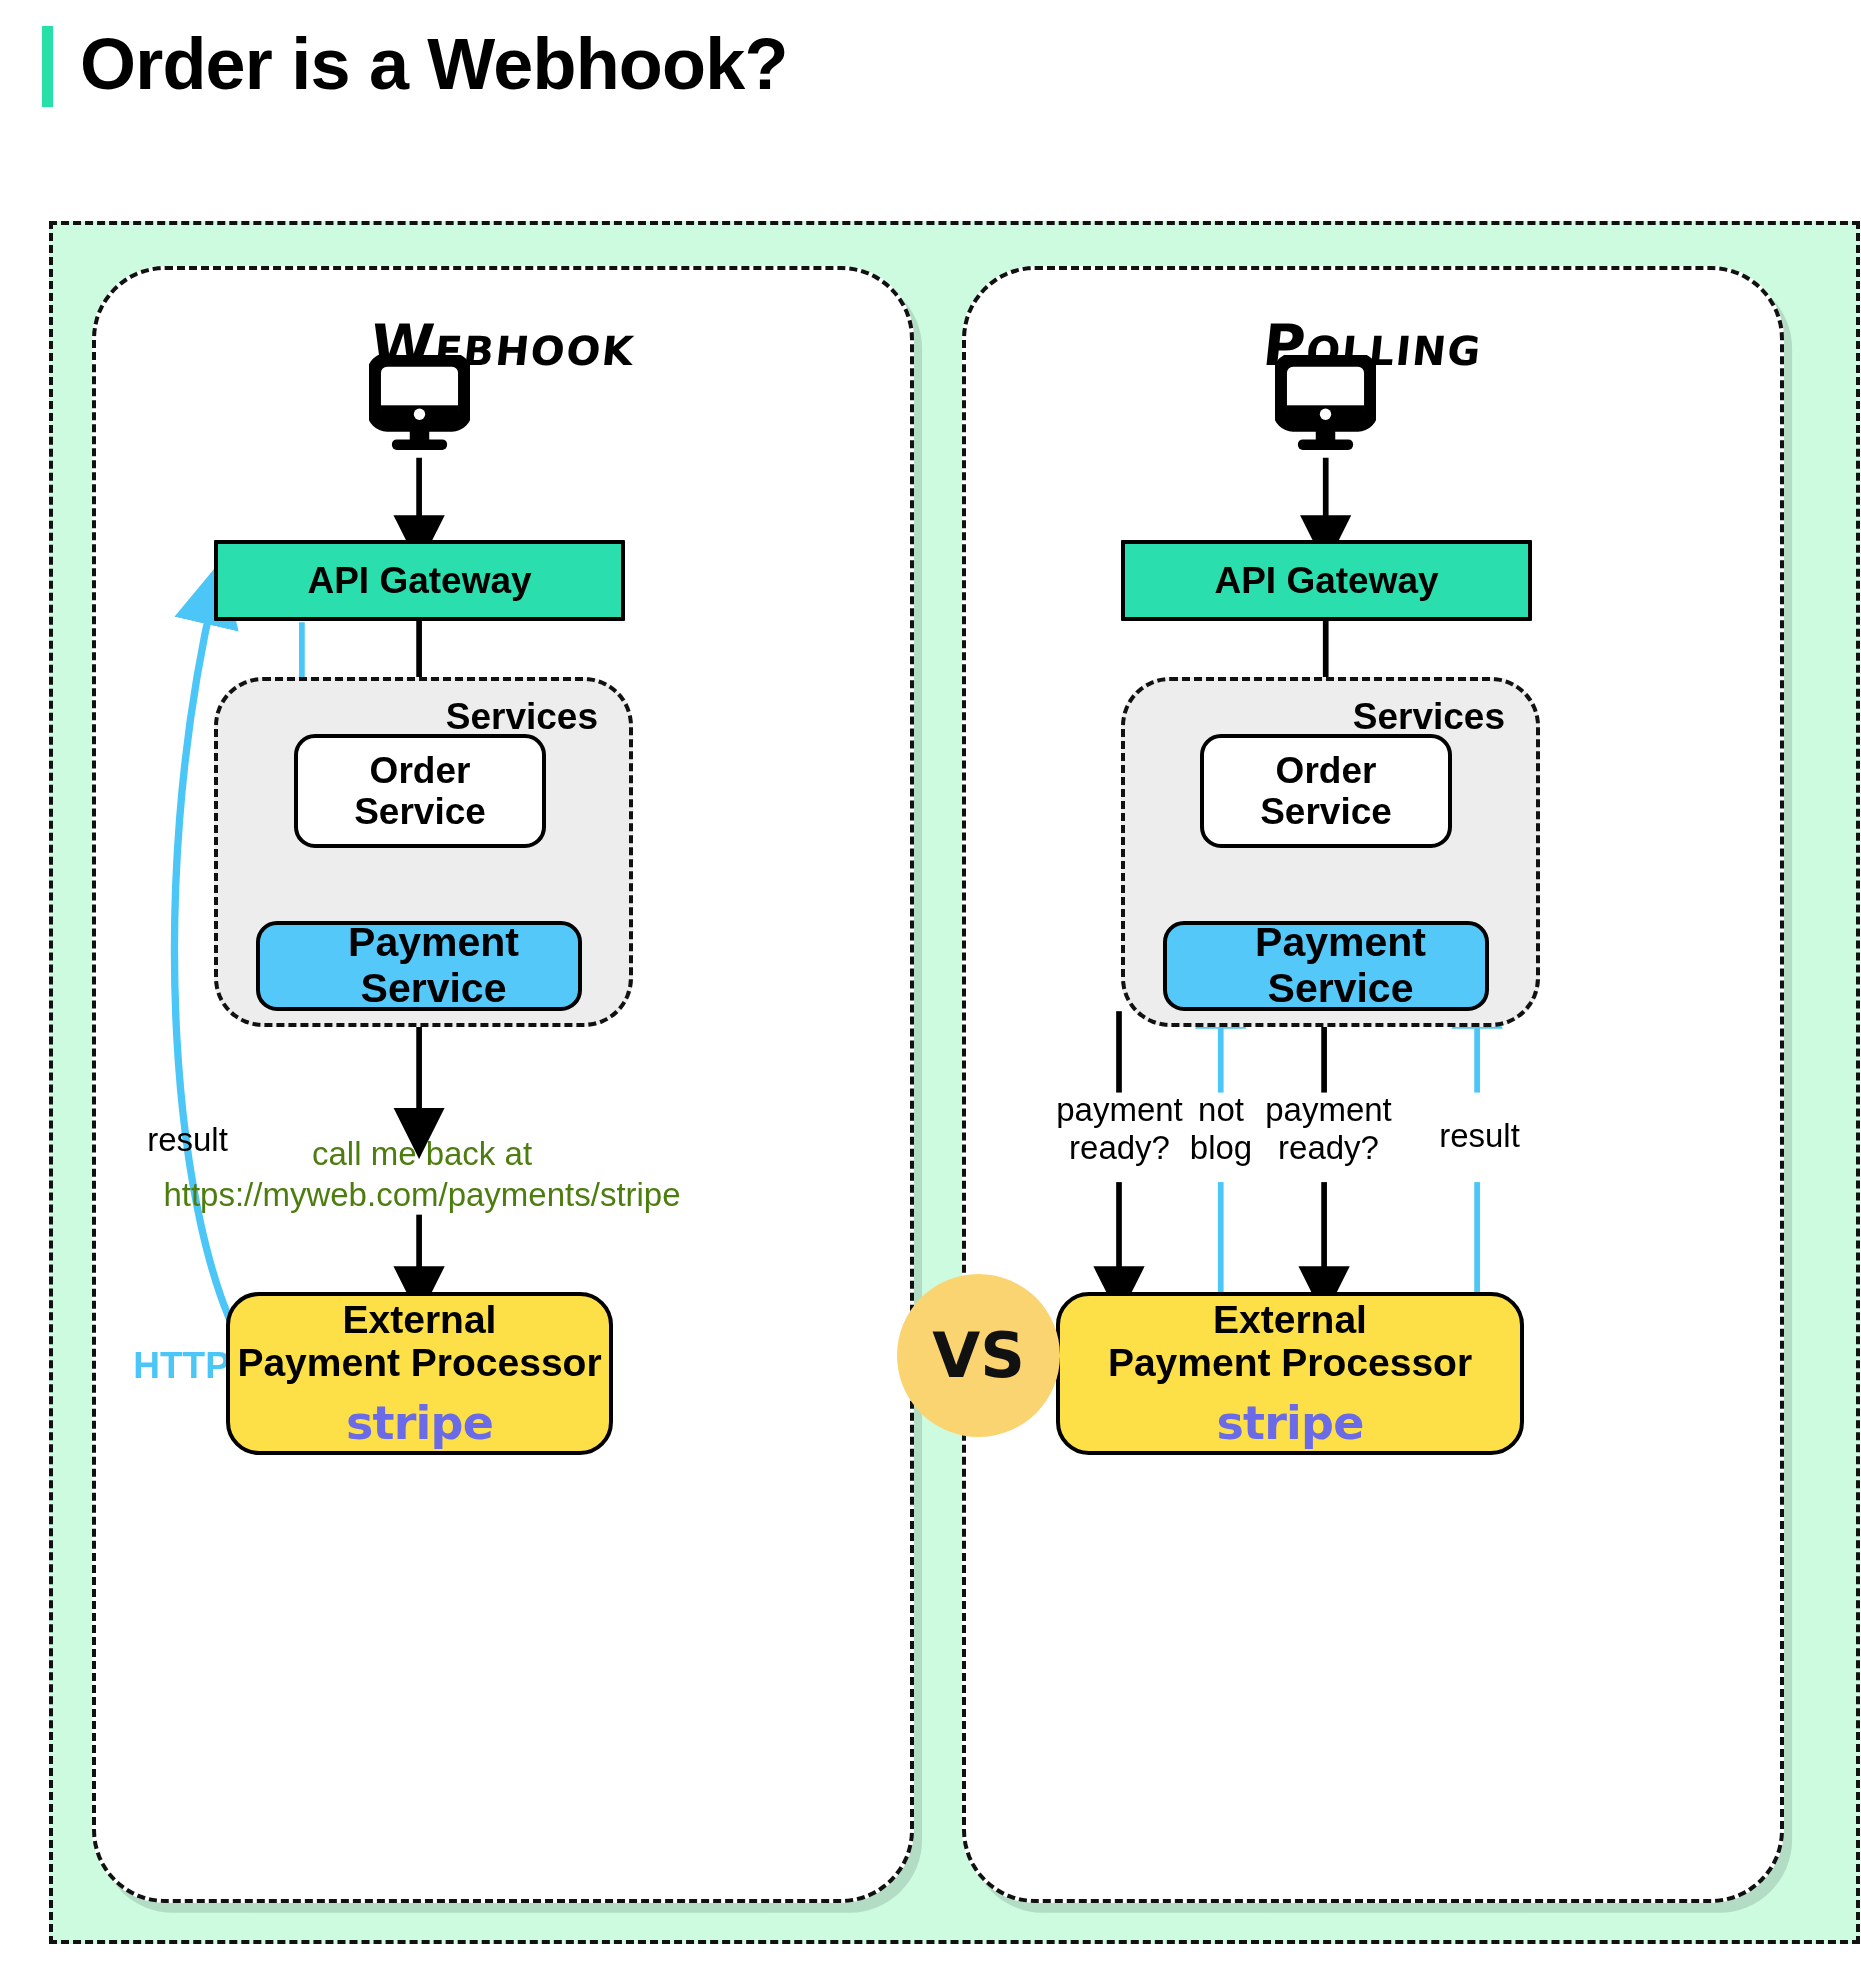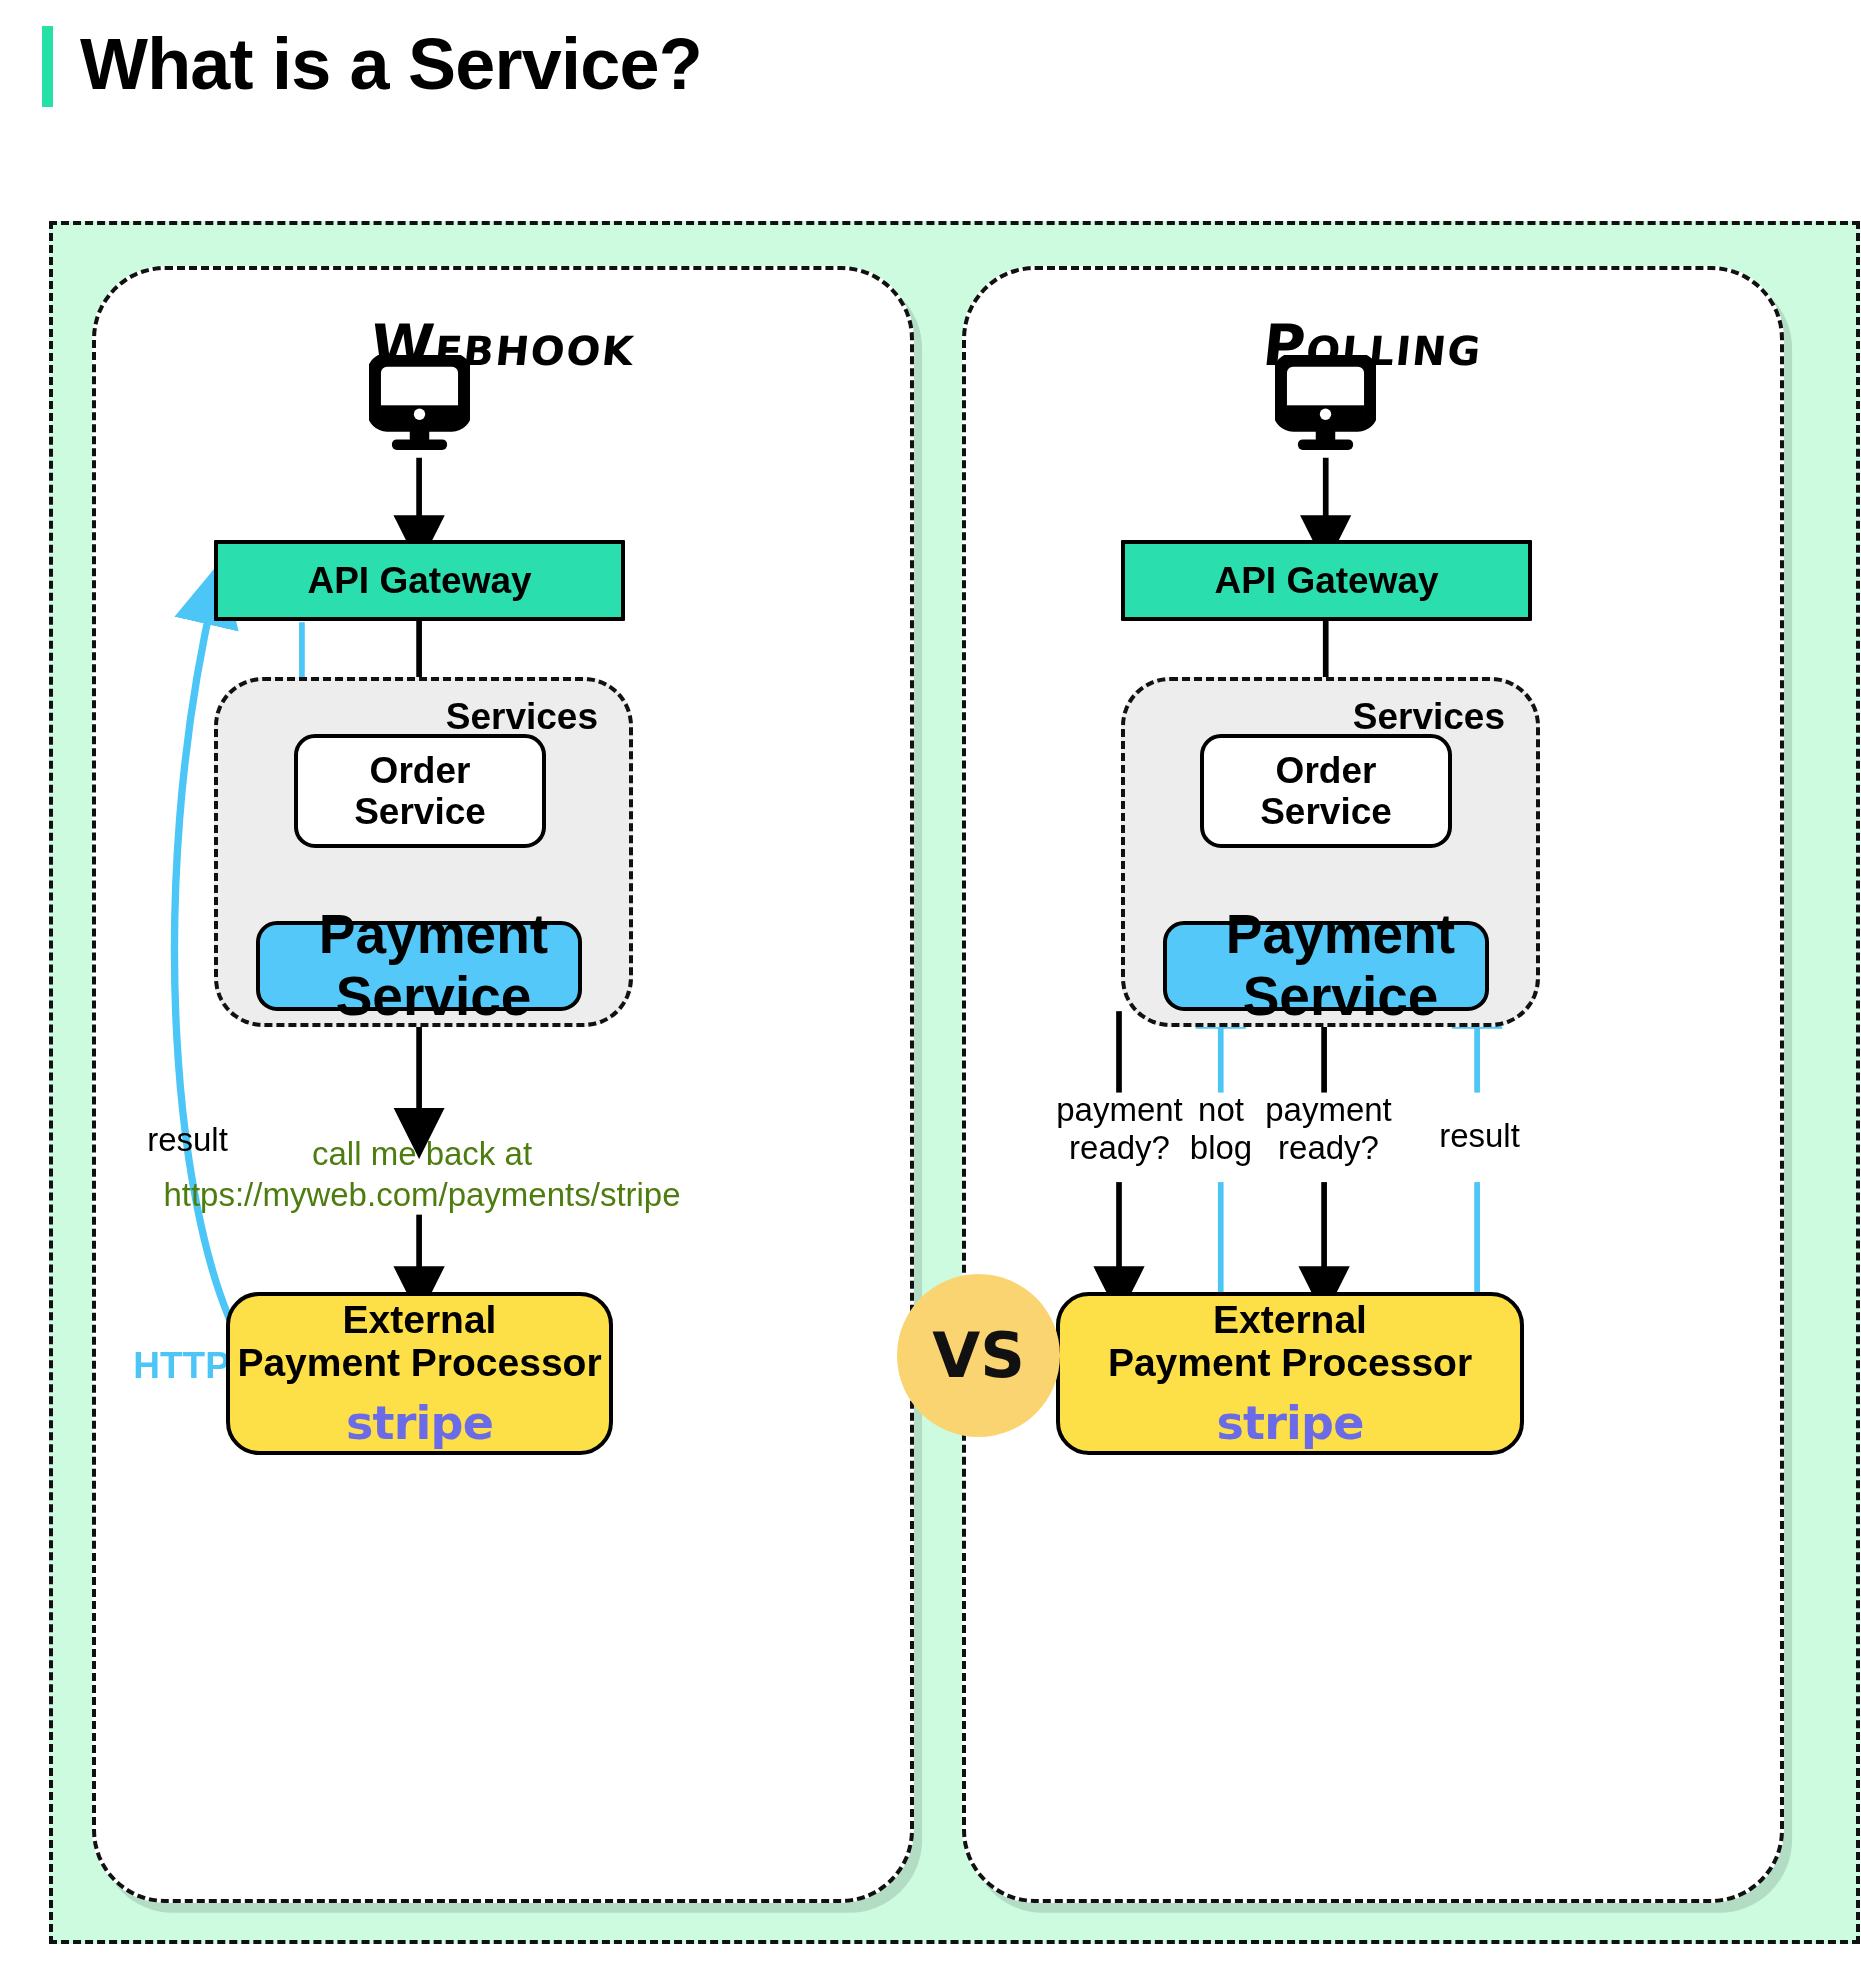--- a/index.html
+++ b/index.html
@@ -75,21 +75,21 @@
   .services-box{
     background:#EDEDED;border:4.1px dashed #111;border-radius:49px;
   }
   .services-label{
     position:absolute;right:31px;top:14.7px;font-size:37px;font-weight:bold;color:#000;
   }
   .order-svc{
     background:#fff;border:4.1px solid #000;border-radius:21px;font-size:37px;
   }
   .pay-svc{
-    background:#54C8F8;border:4.1px solid #000;border-radius:21px;font-size:55px;padding-left:29px;
+    background:#54C8F8;border:4.1px solid #000;border-radius:21px;font-size:41px;padding-left:29px;
   }
   .extproc{
     background:#fde047;border:4.1px solid #000;border-radius:33px;font-size:39px;
   }
   .stripe-logo{
     color:#6B6BE8;font-size:46px;font-weight:bold;margin-top:13px;letter-spacing:-0.8px;
     font-family:"DejaVu Sans",sans-serif;
   }
 
   .monitor-icon{position:absolute;}
@@ -100,21 +100,21 @@
   .lbl-http{color:#4BC6F6;font-size:37px;font-weight:bold;}
   .lbl-small{font-size:33px;}
 
   svg.overlay{position:absolute;left:0;top:0;overflow:visible;}
 </style>
 </head>
 <body>
 
 <div id="header">
   <div id="title-accent"></div>
-  <div id="page-title">What is a Service?</div>
+  <div id="page-title">Order is a Webhook?</div>
 
 </div>
 
 <div id="outer-frame">
 
   <div class="panel" id="panel-webhook">
     <div class="panel-title">Webhook</div>
 
     <svg class="overlay" width="822" height="1637" viewBox="0 0 1010 2010">
       <defs>

